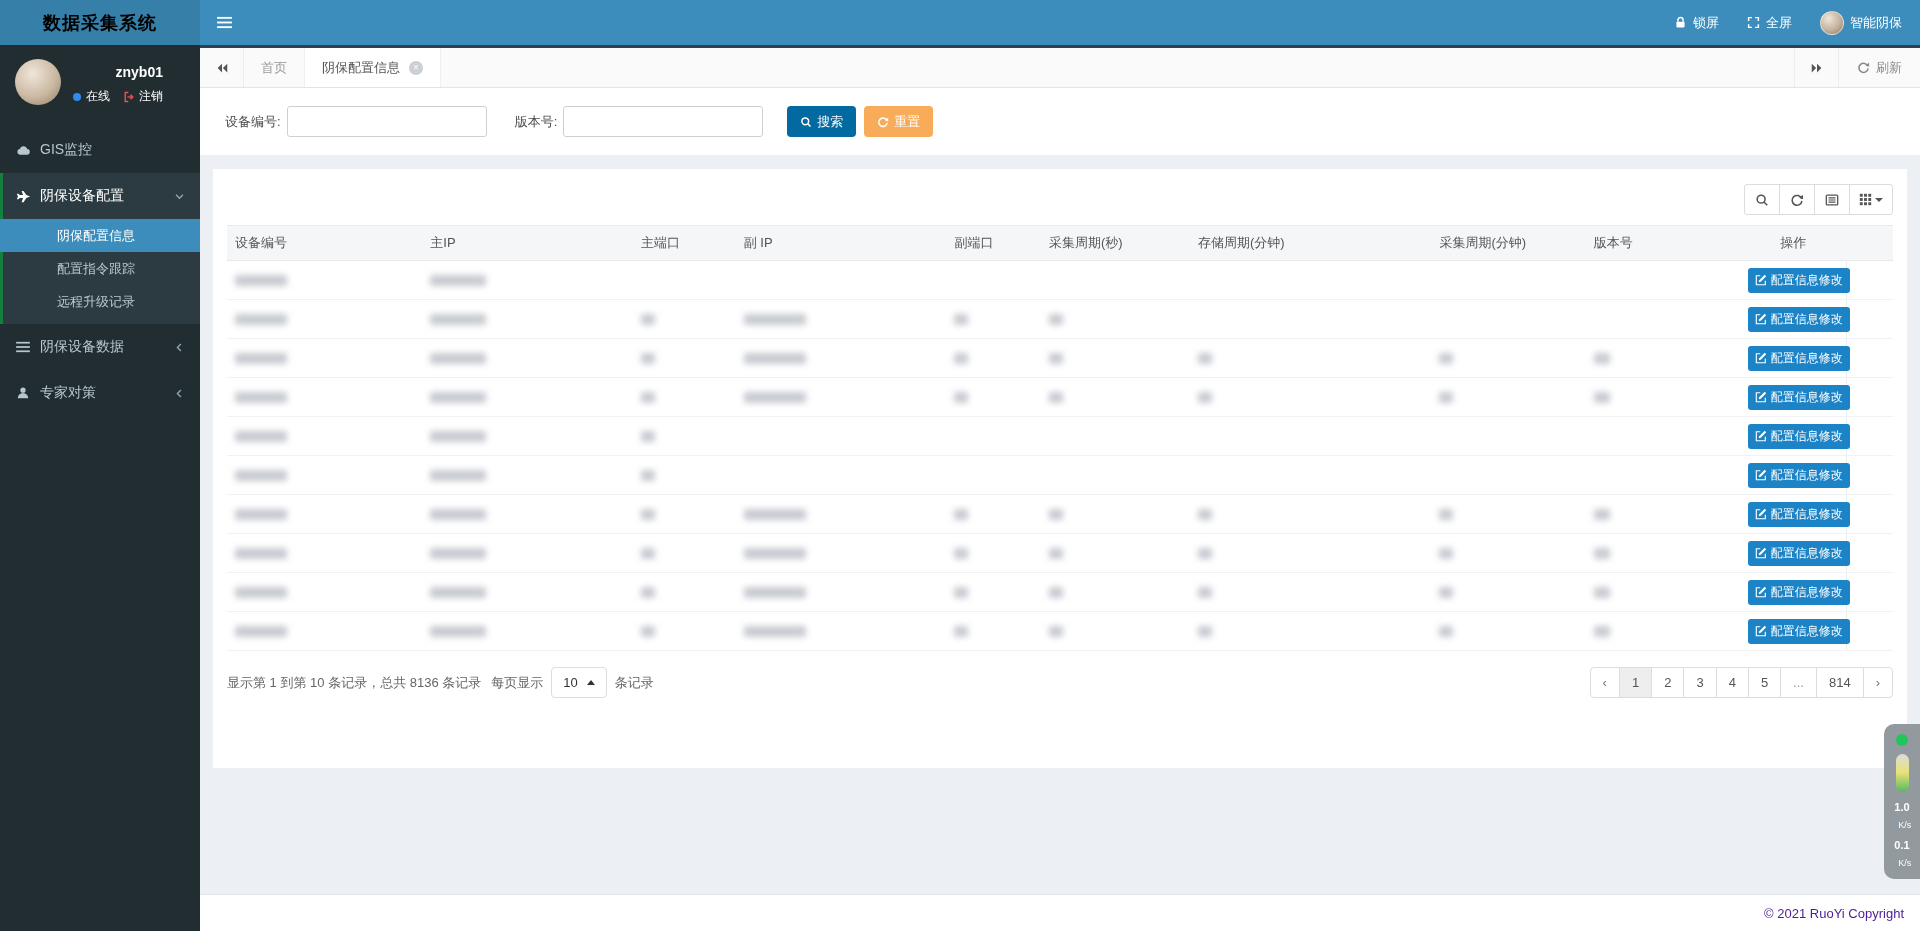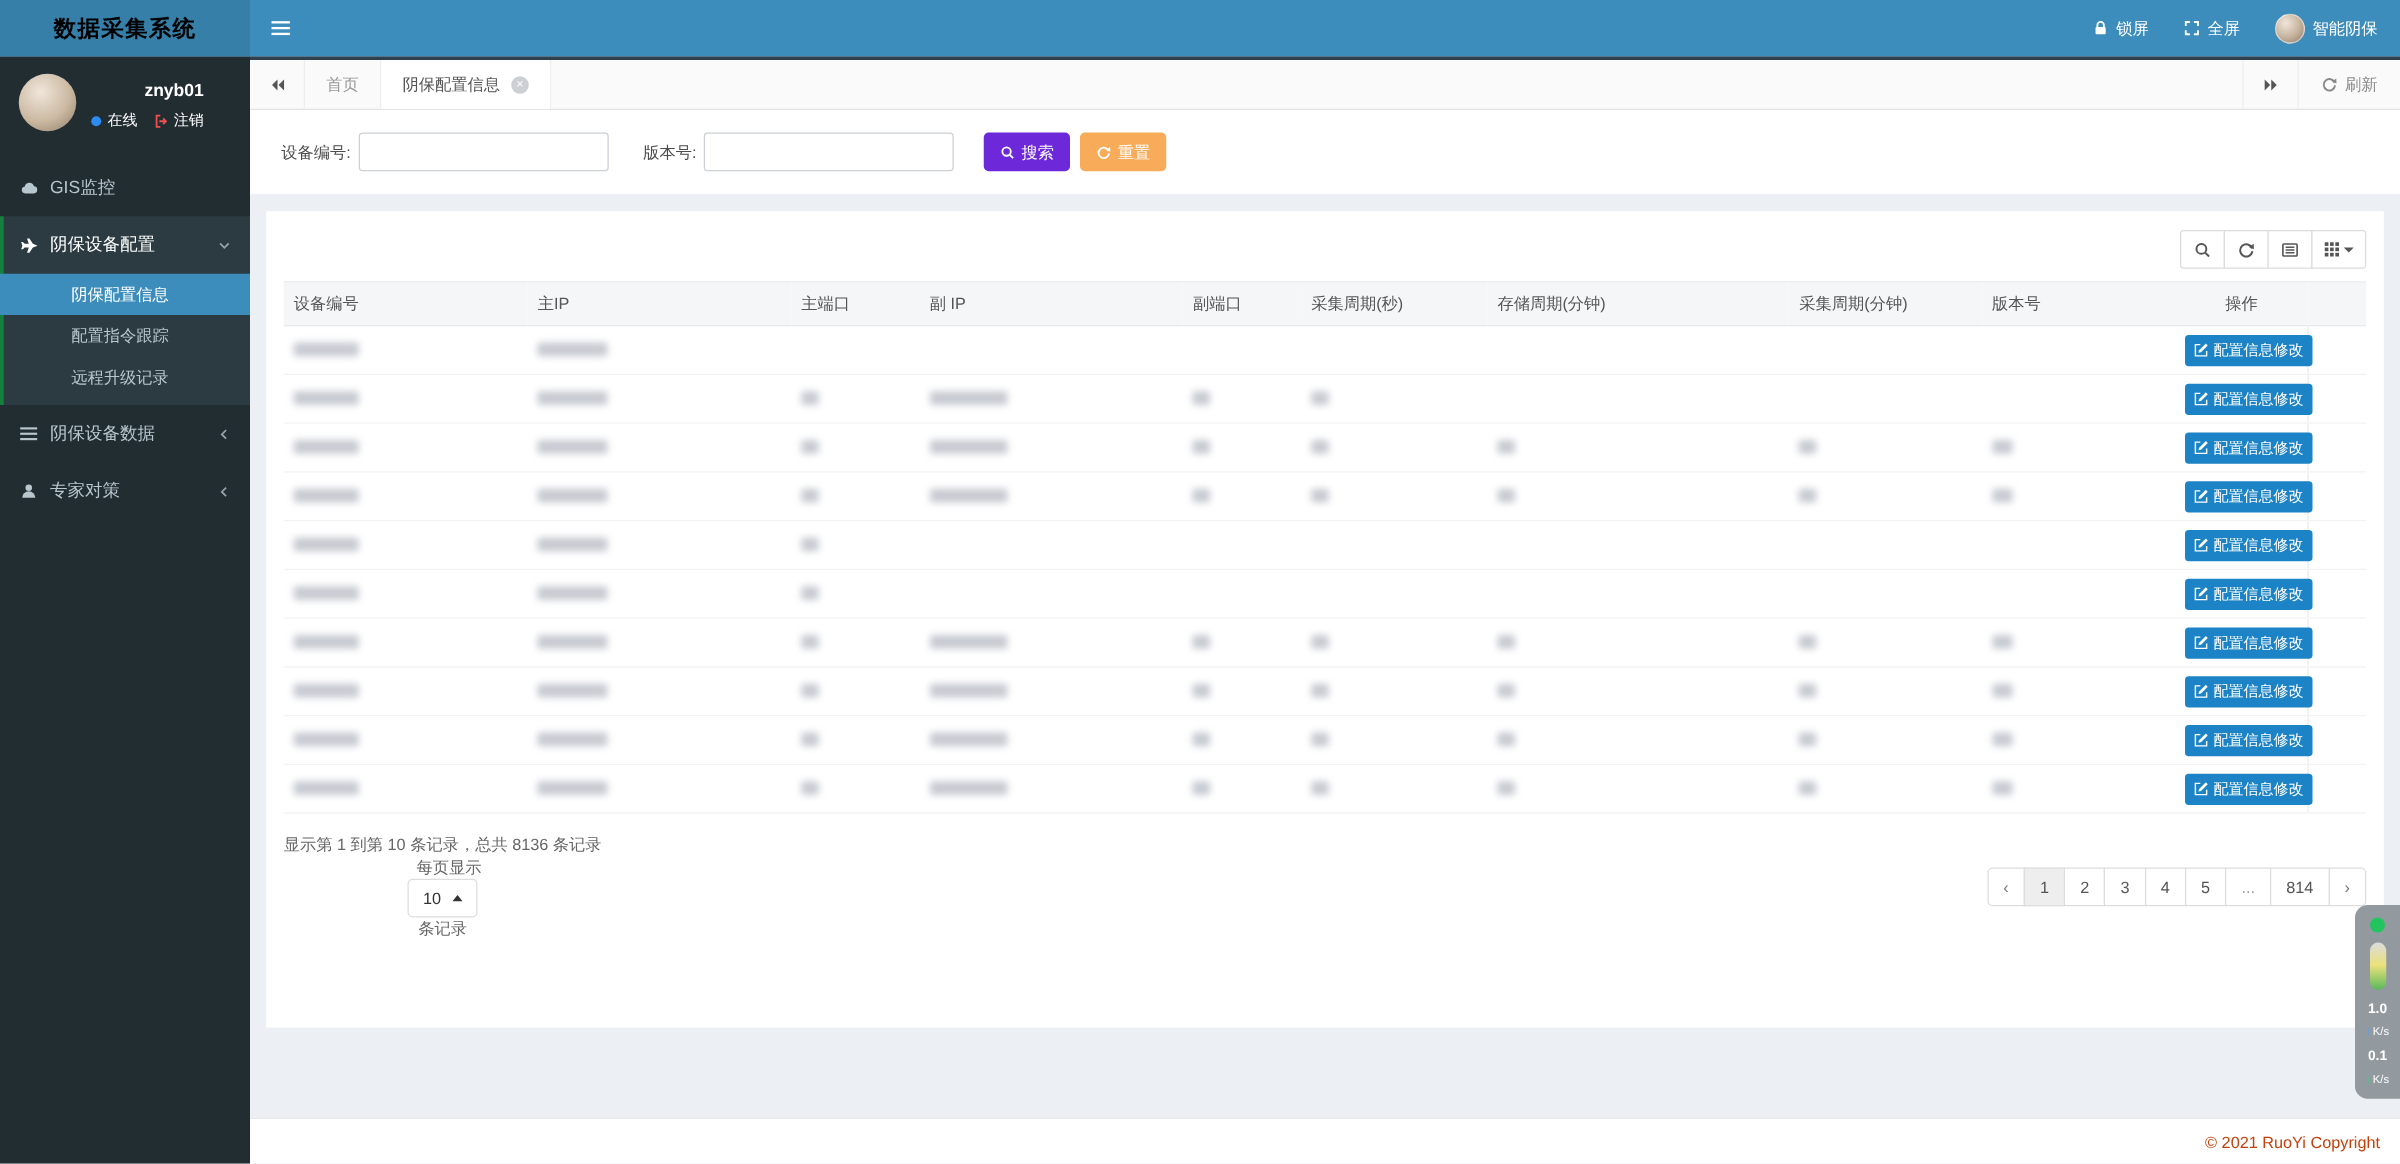--- a/index.html
+++ b/index.html
@@ -59,21 +59,21 @@
                line-height:13px; text-align:center; margin-left:9px; cursor:pointer; }
   .tab-spacer { flex:1; }
   .refresh-btn { display:flex; align-items:center; gap:6px; padding:0 18px; color:#8a8a8a; font-size:13px; cursor:pointer; border-left:1px solid #ededed; }
 
   .search-panel { background:#fff; padding:18px 0 18px 25px; display:flex; align-items:center; flex:none; }
   .search-panel label { font-size:13px; color:#4c4c4c; margin-right:6px; }
   .search-panel label.second { margin-left:28px; }
   .search-panel input { width:200px; height:31px; border:1px solid #ccd0d6; border-radius:3px; padding:0 8px; font-size:13px; color:#333; outline:none; }
   .btn { height:31px; border:none; border-radius:4px; color:#fff; font-size:13px; padding:0 13px;
          display:inline-flex; align-items:center; gap:5px; cursor:pointer; }
-  .btn-search { background:#6d28d9; margin-left:24px; }
+  .btn-search { background:#0369a1; margin-left:24px; }
   .btn-reset  { background:#f8ac59; margin-left:8px; }
 
   .panel { background:#fff; margin:14px 13px 0; padding:15px 14px 70px; flex:none; }
   .toolbar { display:flex; justify-content:flex-end; margin-bottom:10px; }
   .tbtn-group { display:flex; }
   .tbtn { width:36px; height:31px; background:#fff; border:1px solid #dcdcdc; margin-left:-1px;
           display:flex; align-items:center; justify-content:center; gap:3px; color:#555; cursor:pointer; }
   .tbtn:first-child { border-radius:3px 0 0 3px; margin-left:0; }
   .tbtn:last-child  { border-radius:0 3px 3px 0; width:44px; }
   .caret-down { width:0; height:0; border-left:4px solid transparent; border-right:4px solid transparent; border-top:4px solid #555; }
@@ -83,36 +83,36 @@
        background:#f5f6f8; border-top:1px solid #e7e9ec; border-bottom:1px solid #e7e9ec; }
   th.center { text-align:center; }
   td { height:39px; padding:0 8px; border-bottom:1px solid #f1f2f4; }
   .redact { display:inline-block; height:11px; border-radius:2px; background:#c7cad1; filter:blur(3px); vertical-align:middle; }
   .action-cell { text-align:center; }
   .edge-cell { border-left:1px solid #ececee; }
   .btn-action { background:#1c84c6; color:#fff; border:none; border-radius:3px; font-size:12px;
                 padding:4px 7px; display:inline-flex; align-items:center; gap:4px; cursor:pointer; white-space:nowrap; }
 
   .pager { display:flex; justify-content:space-between; align-items:center; margin-top:16px; font-size:13px; color:#666; }
-  .pager-left { display:flex; align-items:center;flex-direction:column; }
+  .pager-left { display:flex; align-items:center; }
   .pager-left .gap { margin-left:10px; }
   .page-size { display:inline-flex; align-items:center; gap:9px; border:1px solid #ddd; border-radius:4px;
                padding:7px 11px; margin:0 8px; color:#333; cursor:pointer; background:#fff; }
   .caret-up { width:0; height:0; border-left:4px solid transparent; border-right:4px solid transparent; border-bottom:5px solid #333; }
   .pagination { display:flex; list-style:none; }
   .pagination li a { display:block; min-width:16px; padding:7px 12px; border:1px solid #ddd; margin-left:-1px;
                      color:#545454; text-align:center; background:#fff; font-size:13px; cursor:pointer; text-decoration:none; }
   .pagination li:first-child a { border-radius:4px 0 0 4px; margin-left:0; color:#777; }
   .pagination li:last-child a  { border-radius:0 4px 4px 0; color:#777; }
   .pagination li.active a { background:#eee; }
   .pagination li.disabled a { color:#999; cursor:default; }
 
   .flex-spacer { flex:1; }
   .footer { background:#fff; border-top:1px solid #e0e4e8; height:37px; flex:none;
-            display:flex; align-items:center; justify-content:flex-end; padding:0 16px; font-size:13px; color:#c2410c; }
+            display:flex; align-items:center; justify-content:flex-end; padding:0 16px; font-size:13px; color:#4c1d95; }
 
   
   .net-widget { position:absolute; right:0; bottom:52px; width:36px; z-index:40;
     background:rgba(138,145,151,.92); border-radius:10px 0 0 10px; padding:10px 0 11px;
     display:flex; flex-direction:column; align-items:center; gap:8px; color:#fff; cursor:pointer;margin-top:28px; }
   .nw-dot { width:12px; height:12px; border-radius:50%; background:#21c45d; }
   .nw-pill { width:13px; height:38px; border-radius:7px;
              background:linear-gradient(180deg,#dcdcdc 0%,#eae27a 48%,#58b85c 100%); }
   .nw-num { font-size:11px; font-weight:bold; line-height:1; margin-top:2px; }
   .nw-unit { font-size:9px; line-height:1; display:flex; gap:1px; }

